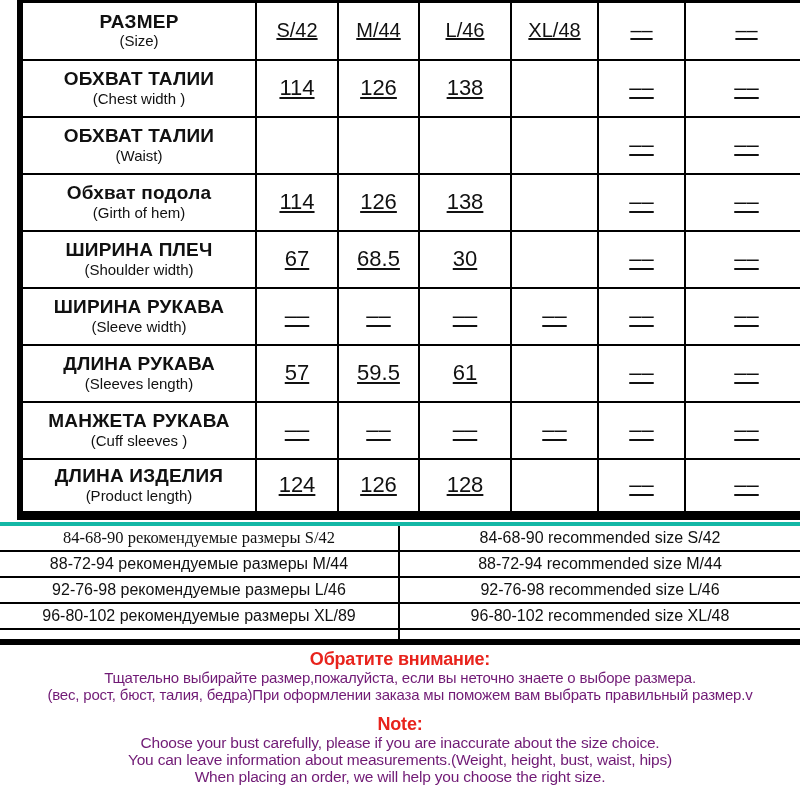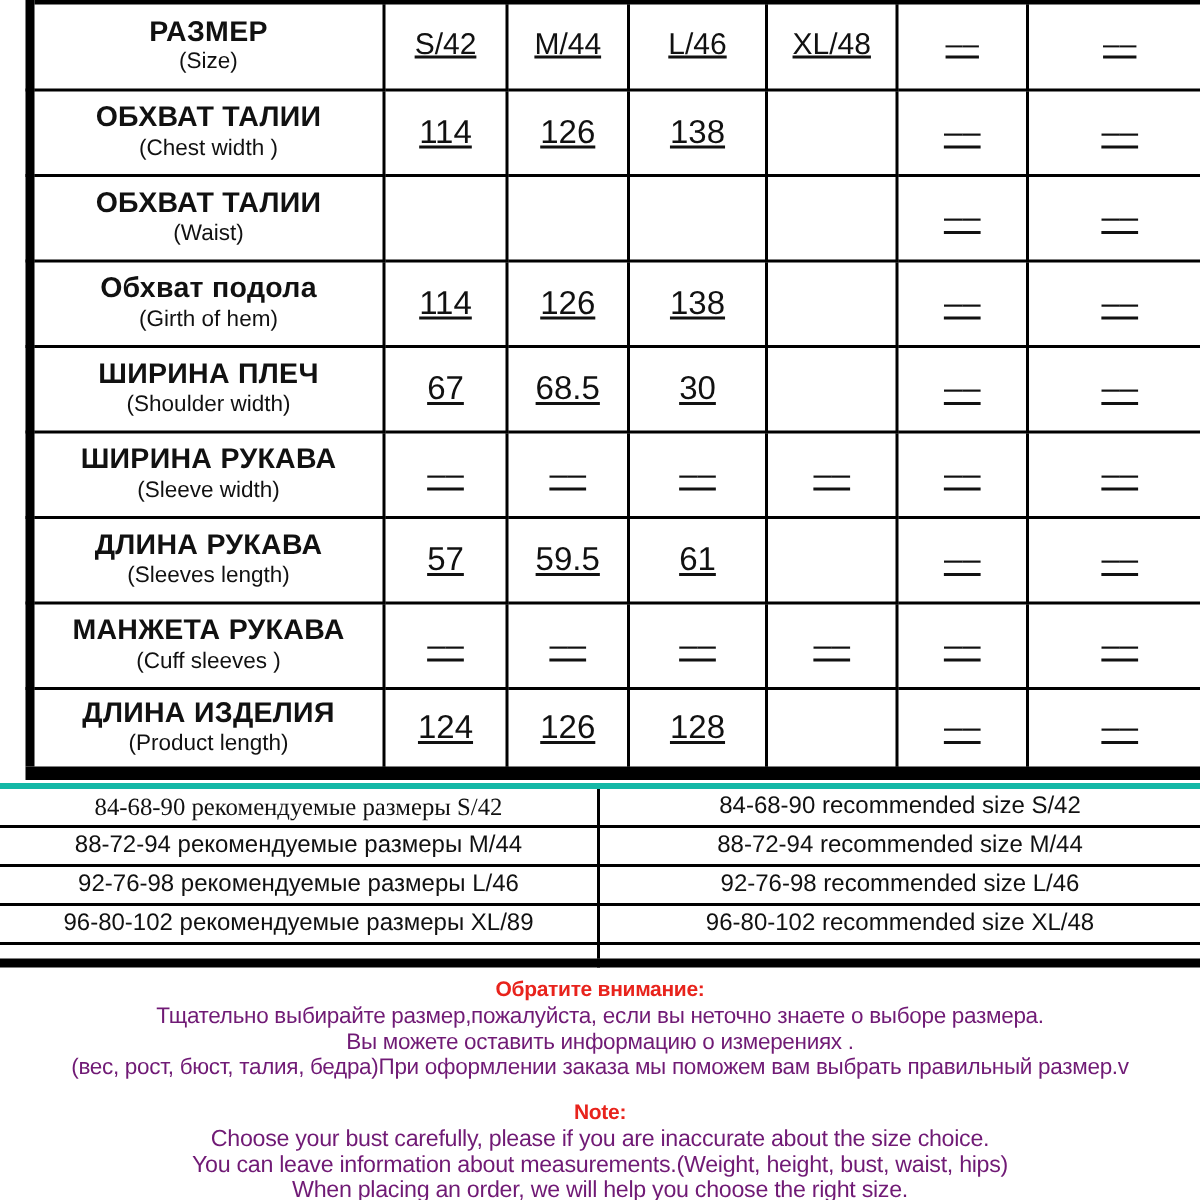--- a/index.html
+++ b/index.html
@@ -28,21 +28,21 @@
   table.rec td{
     border:2px solid #000;border-left:none;height:24px;padding:0;
     text-align:center;vertical-align:middle;font-size:16px;
   }
   table.rec td:last-child{border-right:none;}
   table.rec tr:first-child td.ru-cell{font-family:"Liberation Serif",serif;font-size:16.5px;}
   table.rec tr.empty td{height:9px;}
 
   
   .notes{width:800px;text-align:center;margin-top:5px;letter-spacing:-.2px;}
-  .note-heading{color:#e8231c;font-weight:700;font-size:14px;line-height:19px;}
+  .note-heading{color:#e8231c;font-weight:700;font-size:18px;line-height:19px;}
   .note-line{font-size:15px;line-height:17px;color:#701a75;}
   .note-line.en{font-size:15.5px;}
   .gap{height:12px;}
 </style>
 </head>
 <body>
 
 <table class="main">
   <colgroup>
     <col style="width:236px">
@@ -190,20 +190,19 @@
     <tr class="empty">
       <td></td>
       <td></td>
     </tr>
   </tbody>
 </table>
 
 <div class="notes">
   <div class="note-heading">Обратите внимание:</div>
   <div class="note-line">Тщательно выбирайте размер,пожалуйста, если вы неточно знаете о выборе размера.</div>
-  <div class="note-line">Вы можете оставить информацию о измерениях .</div>
   <div class="note-line">(вес, рост, бюст, талия, бедра)При оформлении заказа мы поможем вам выбрать правильный размер.v</div>
   <div class="gap"></div>
   <div class="note-heading">Note:</div>
   <div class="note-line en">Choose your bust carefully, please if you are inaccurate about the size choice.</div>
   <div class="note-line en">You can leave information about measurements.(Weight, height, bust, waist, hips)</div>
   <div class="note-line en">When placing an order, we will help you choose the right size.</div>
 </div>
 
 </body></html>

